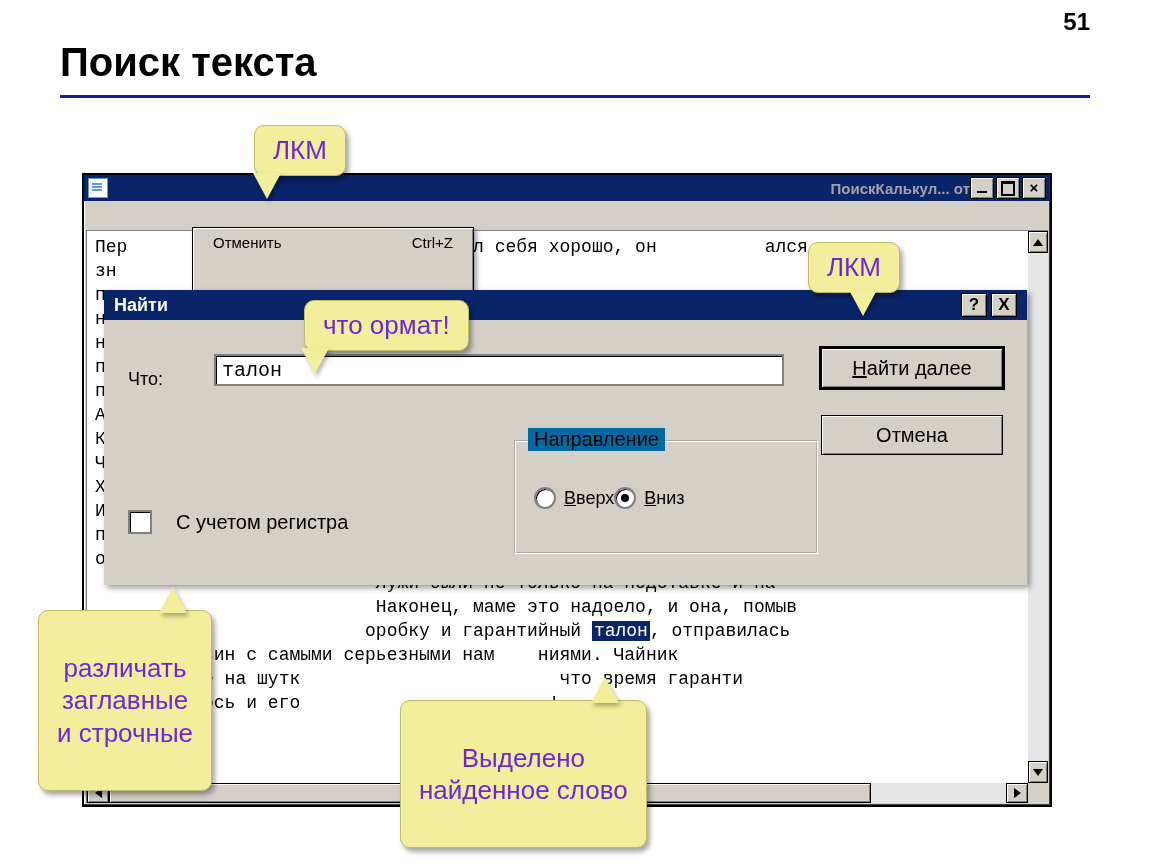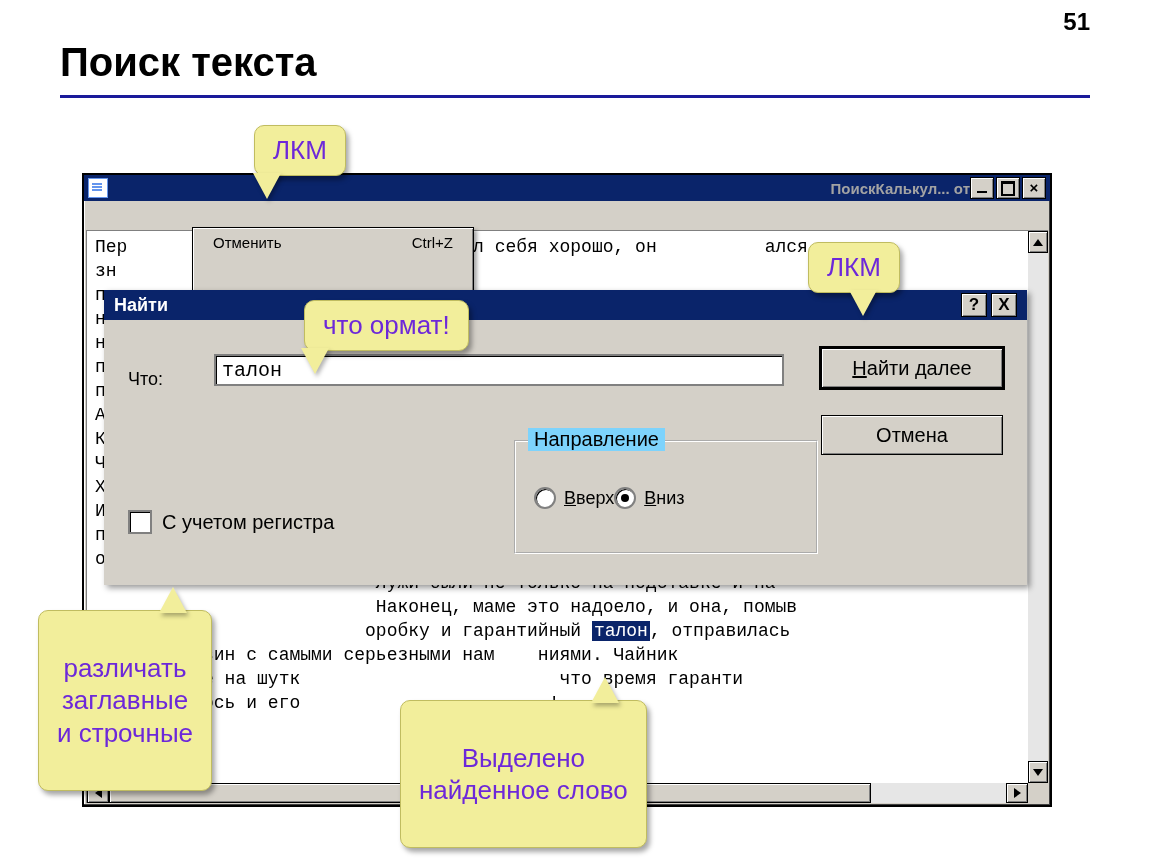--- a/index.html
+++ b/index.html
@@ -185,37 +185,37 @@
     border:1px solid #000;
     box-shadow:inset 1px 1px 0 #fff, inset -1px -1px 0 #808080;
     display:flex; align-items:center; justify-content:center;
     font-size:20px; cursor:pointer;
   }
   .dlg-btn.primary{ top:28px; box-shadow:inset 1px 1px 0 #fff, inset -1px -1px 0 #808080, 0 0 0 2px #000;}
   .dlg-btn.secondary{ top:95px; }
   .dlg-btn .ul{text-decoration:underline;}
 
   .chk-wrap{
-    position:absolute; left:24px; top:190px; display:flex; align-items:center; gap:10px;
+    position:absolute; left:24px; top:190px; display:flex; align-items:center; gap:24px;
     font-size:20px;
   }
   .chk{
     width:20px; height:20px; background:#fff;
     border:2px solid #808080;
     box-shadow:inset 1px 1px 0 #000, inset -1px -1px 0 #fff;
     cursor:pointer;
   }
 
   .groupbox{
     position:absolute; left:410px; top:120px;
     width:300px; height:110px;
     border:2px groove #fff;
   }
   .groupbox .legend{
-    position:absolute; top:-14px; left:12px; background:#7dd3fc;
+    position:absolute; top:-14px; left:12px; background:#0369a1;
     padding:0 6px; font-size:20px;
   }
   .radio-row{
     position:absolute; top:45px; left:18px; display:flex; font-size:18px;
   }
   .radio{
     width:18px; height:18px; border-radius:50%; background:#fff;
     border:2px solid #808080;
     box-shadow:inset 1px 1px 0 #000, inset -1px -1px 0 #fff;
     display:inline-flex; align-items:center; justify-content:center;

